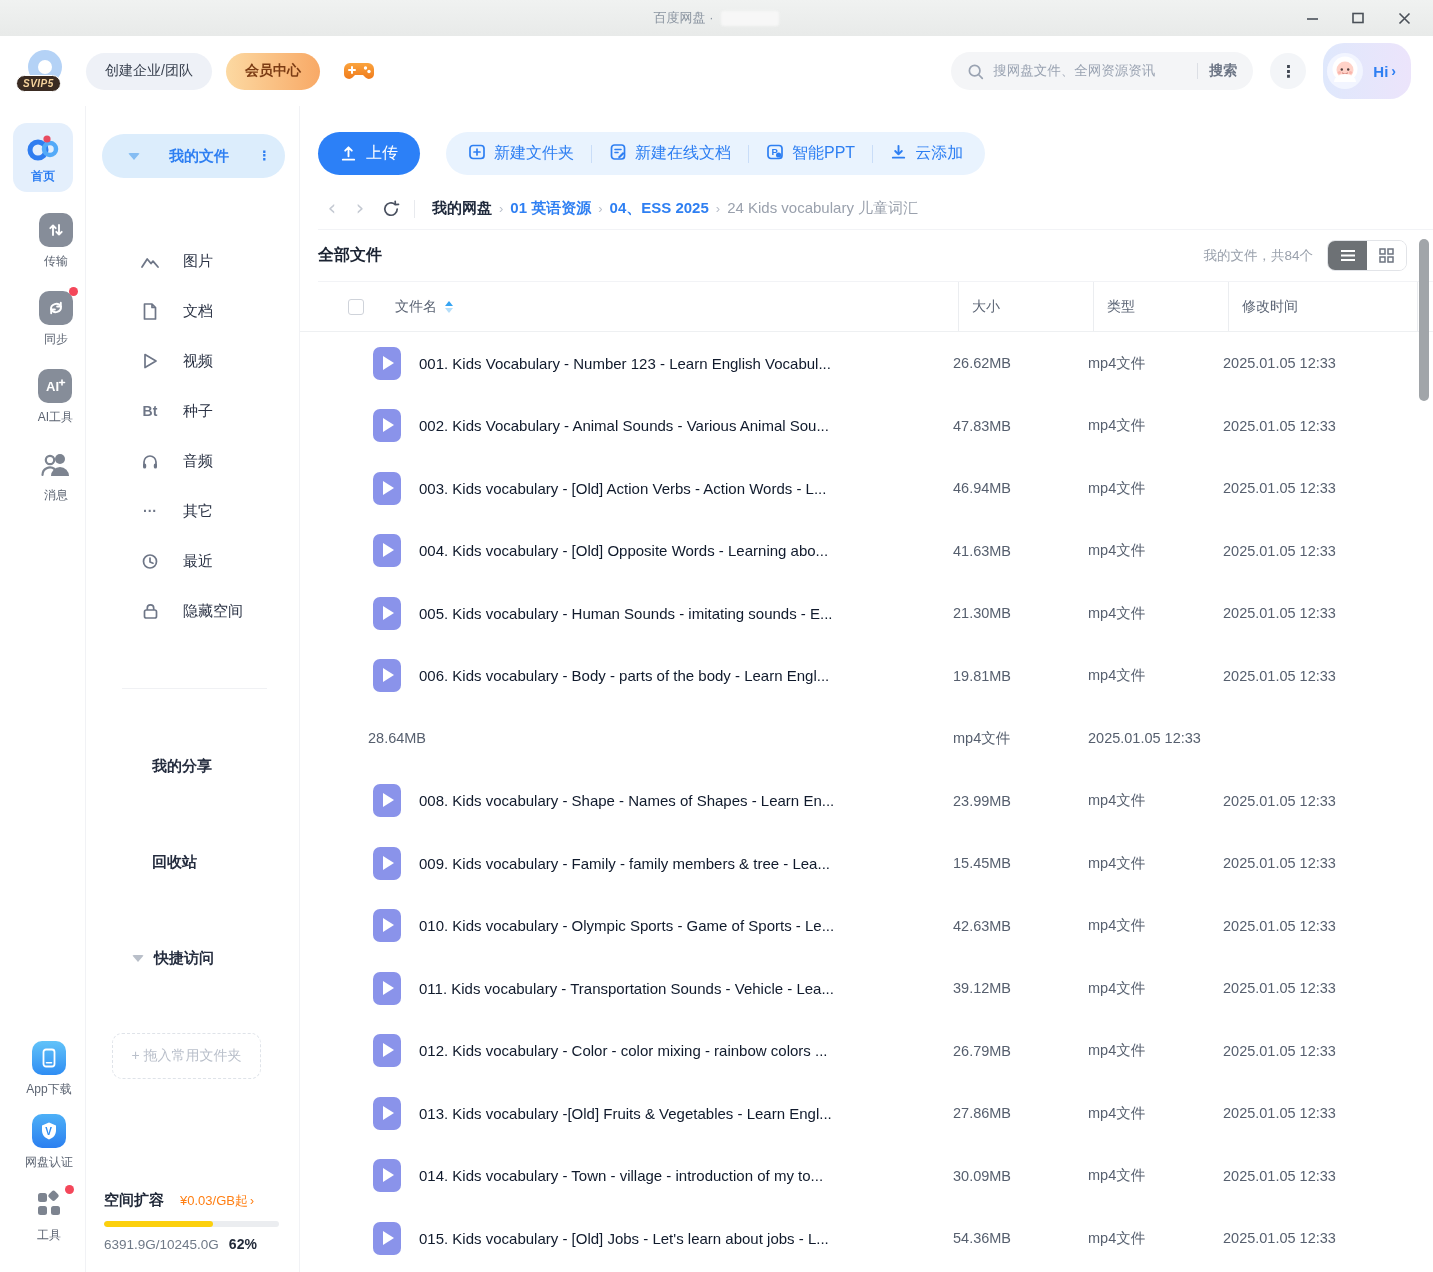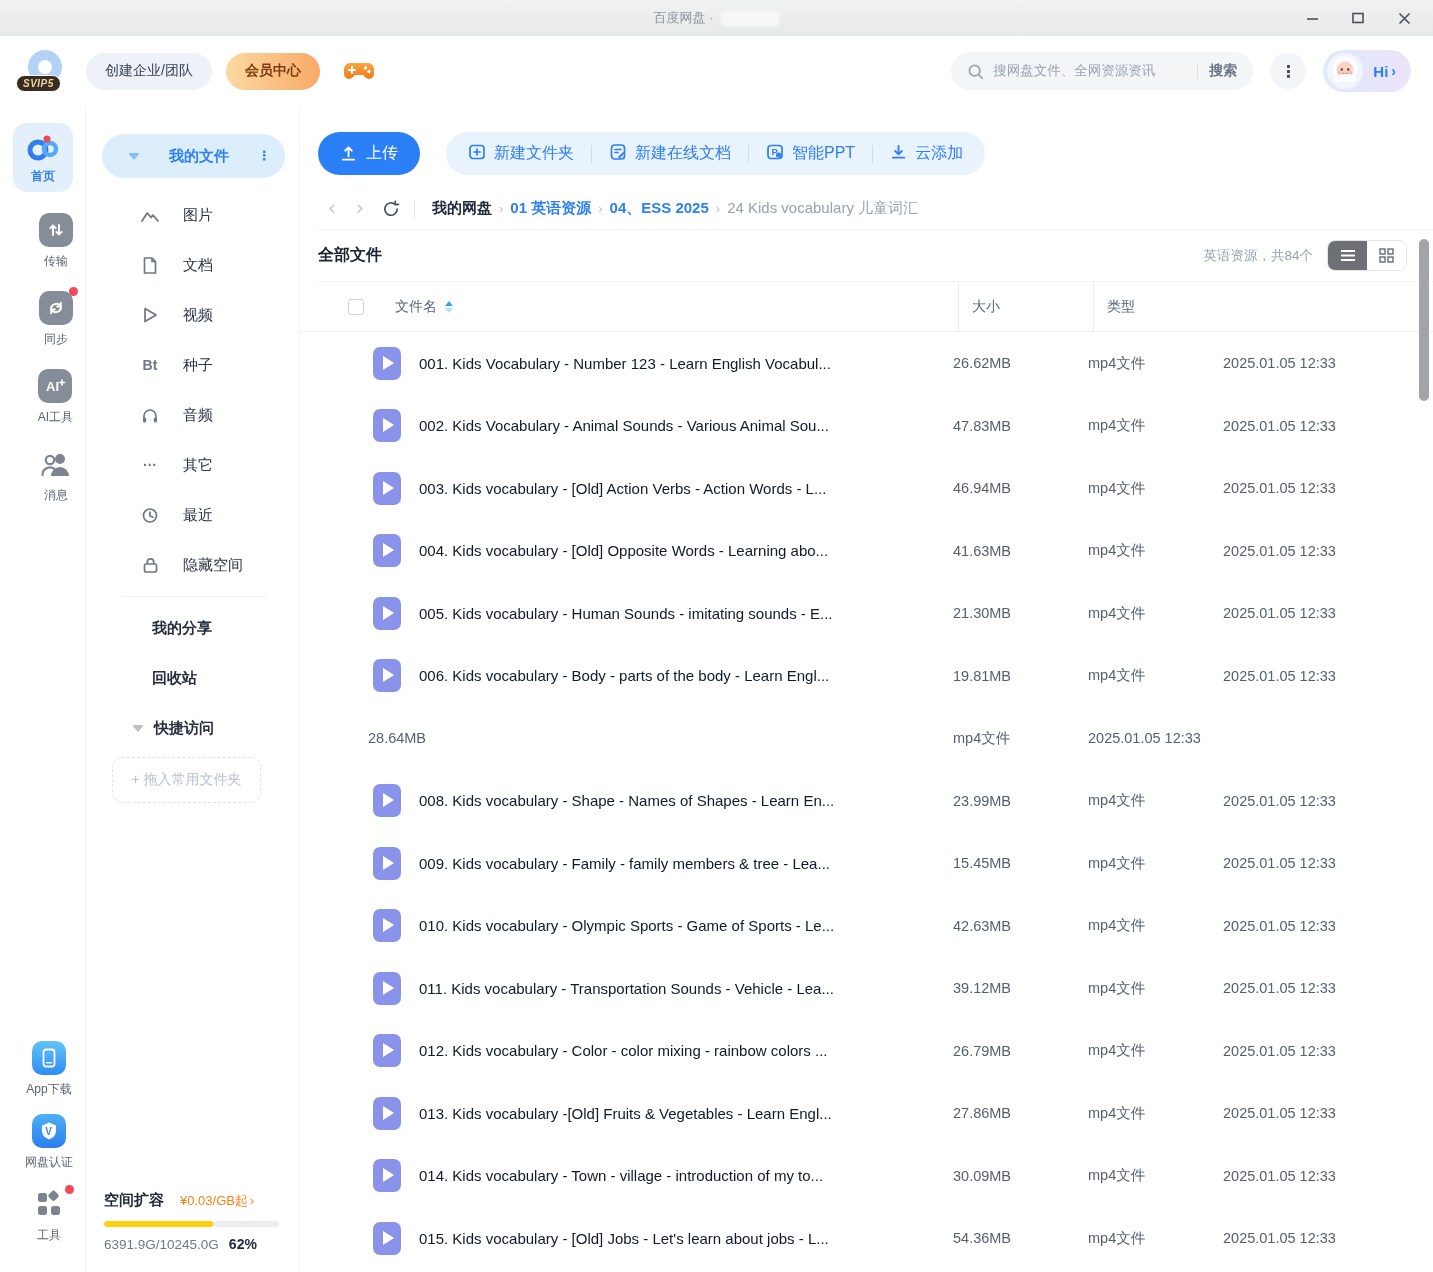--- a/index.html
+++ b/index.html
@@ -36,21 +36,21 @@
   .spacer { flex:1; }
   .searchbar { width:302px; height:38px; background:#f4f5f7; border-radius:19px;
     display:flex; align-items:center; padding:0 16px; }
   .searchbar .ph { flex:1; font-size:13.5px; color:#9aa3b2; margin-left:9px;
     white-space:nowrap; overflow:hidden; }
   .search-div { width:1px; height:16px; background:#dcdfe5; margin:0 11px; }
   .search-go { font-size:14px; color:#6c7585;font-weight:bold; }
   .kebab { width:36px; height:36px; border-radius:50%; background:#f3f5f8; margin:0 17px;
     display:flex; align-items:center; justify-content:center; color:#3e4550; font-size:16px;
     font-weight:bold; letter-spacing:0; }
-  .avatar-pill { height:42px; border-radius:21px; padding:0 15px 0 3px;
+  .avatar-pill { height:56px; border-radius:21px; padding:0 15px 0 3px;
     background:linear-gradient(90deg,#dfe8fc,#ece4fb); display:flex; align-items:center; }
   .hi-label { color:#2e7ff2; font-size:15px; font-weight:bold; margin-left:9px; }
   .hi-chev { color:#2e7ff2; font-size:14px; margin-left:3px; font-weight:bold; }
 
   
   .body-wrap { display:flex; height:1166px; }
 
   
   .rail { width:86px; flex:none; border-right:1px solid #f1f2f5; display:flex; flex-direction:column;
     align-items:flex-end; padding:26px 12px 12px; }
@@ -65,21 +65,21 @@
     background:#f4475a; }
   .rail-bottom { margin-top:auto; display:flex; flex-direction:column; align-items:center; }
   .rail-bottom .rail-item { margin-bottom:16px; }
   .appdl-ico { width:34px; height:34px; border-radius:10px;
     background:linear-gradient(180deg,#62c3f9,#2f8df3); display:flex; align-items:center; justify-content:center; }
   .cert-ico { width:34px; height:34px; border-radius:10px; background:linear-gradient(180deg,#4db0f7,#2b7ff0);
     display:flex; align-items:center; justify-content:center; }
 
   
   .sidebar { width:214px; flex:none; border-right:1px solid #f1f2f5; display:flex; flex-direction:column;
-    padding:28px 14px 20px 16px; }
+    padding:28px 14px 20px 16px;gap:46px; }
   .myfiles-pill { height:44px; background:#dcedfc; border-radius:22px; display:flex; align-items:center;
     padding:0 14px 0 26px; }
   .caret { width:0; height:0; border-left:6px solid transparent; border-right:6px solid transparent;
     border-top:7px solid #85bdf3; border-radius:2px; }
   .caret.gray { border-top-color:#b9bfc9; }
   .myfiles-label { flex:1; text-align:center; color:#2e7ff2; font-weight:bold; font-size:15px; }
   .myfiles-kebab { color:#2e7ff2; font-size:13px; font-weight:bold; line-height:.6; text-align:center; }
   .cat-list { margin-top:12px; }
   .cat-item { height:50px; display:flex; align-items:center; padding-left:37px; }
   .cat-ico { width:22px; display:flex; justify-content:center; color:#6e7687; flex:none; }
@@ -488,21 +488,21 @@
       <span class="crumb-sep">›</span>
       <span class="crumb link">01 英语资源</span>
       <span class="crumb-sep">›</span>
       <span class="crumb link">04、ESS 2025</span>
       <span class="crumb-sep">›</span>
       <span class="crumb current">24 Kids vocabulary 儿童词汇</span>
     </div>
 
     <div class="section-row">
       <span class="section-title">全部文件</span>
-      <span class="load-status">英语资源，共84个</span>
+      <span class="load-status">我的文件，共84个</span>
       <div class="view-toggle">
         <div class="seg list">
           <svg width="16" height="13" viewBox="0 0 16 13">
             <line x1="1" y1="2" x2="15" y2="2" stroke="#fff" stroke-width="2"></line>
             <line x1="1" y1="6.5" x2="15" y2="6.5" stroke="#fff" stroke-width="2"></line>
             <line x1="1" y1="11" x2="15" y2="11" stroke="#fff" stroke-width="2"></line>
           </svg>
         </div>
         <div class="seg grid">
           <svg width="15" height="15" viewBox="0 0 15 15">
@@ -519,20 +519,21 @@
       <div class="th-name">
         <span class="checkbox"></span>
         <span class="th-label">文件名</span>
         <span class="sort-ico">
           <span class="sort-up"></span>
             <span class="sort-down"></span>
         </span>
       </div>
       <div class="th-cell">大小</div>
       <div class="th-cell">类型</div>
+      <div class="th-cell last">修改时间</div>
     </div>
 
     <div class="file-list">
   <div class="file-row">
     <div></div>
     <div class="fr-name">
       <span class="file-ico"></span>
       <span>001. Kids Vocabulary - Number 123 - Learn English Vocabul...</span>
     </div>
     <div class="fr-cell">26.62MB</div>

